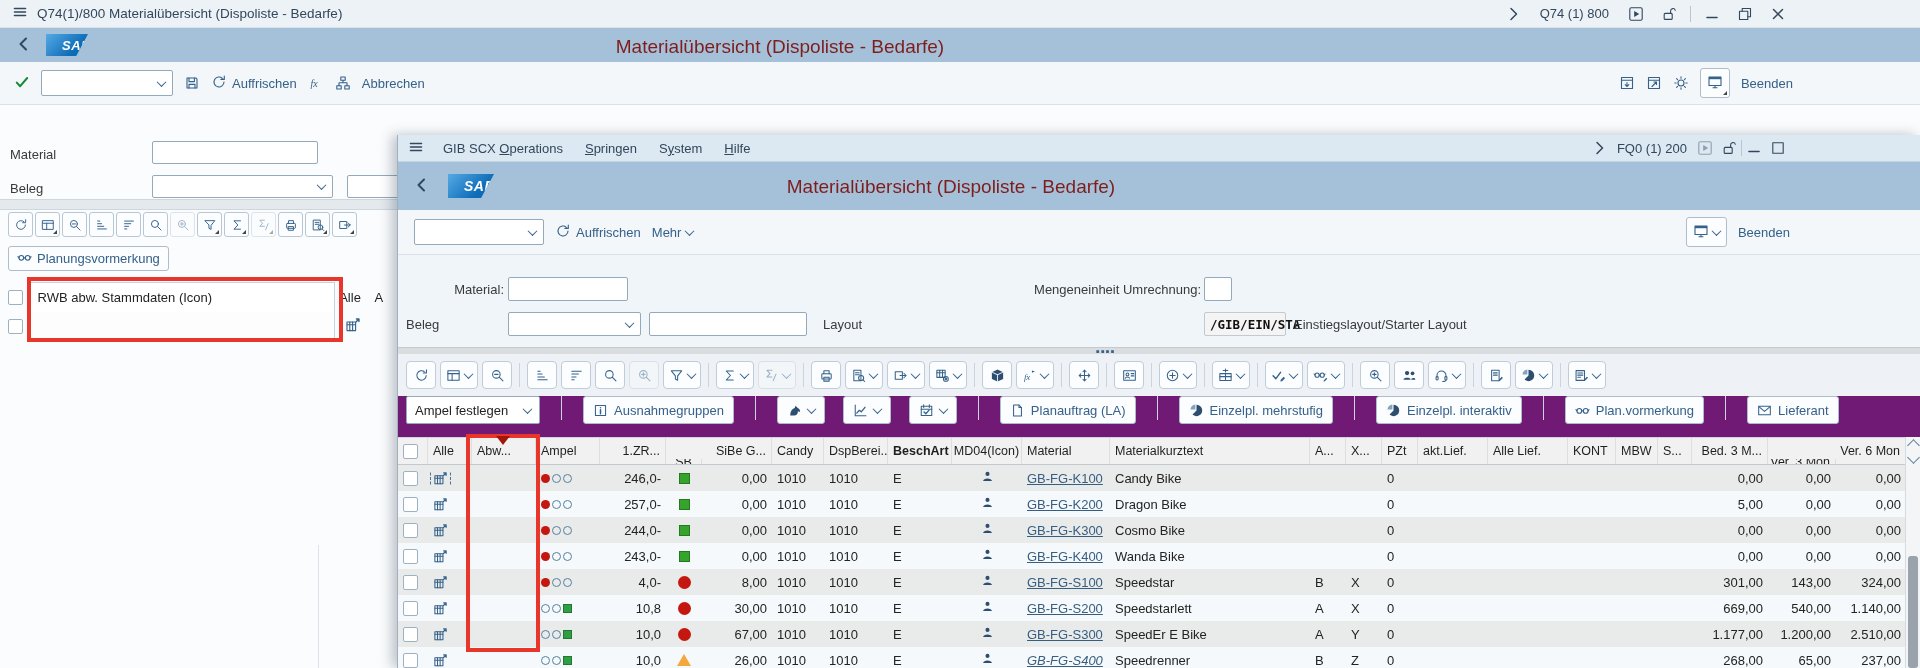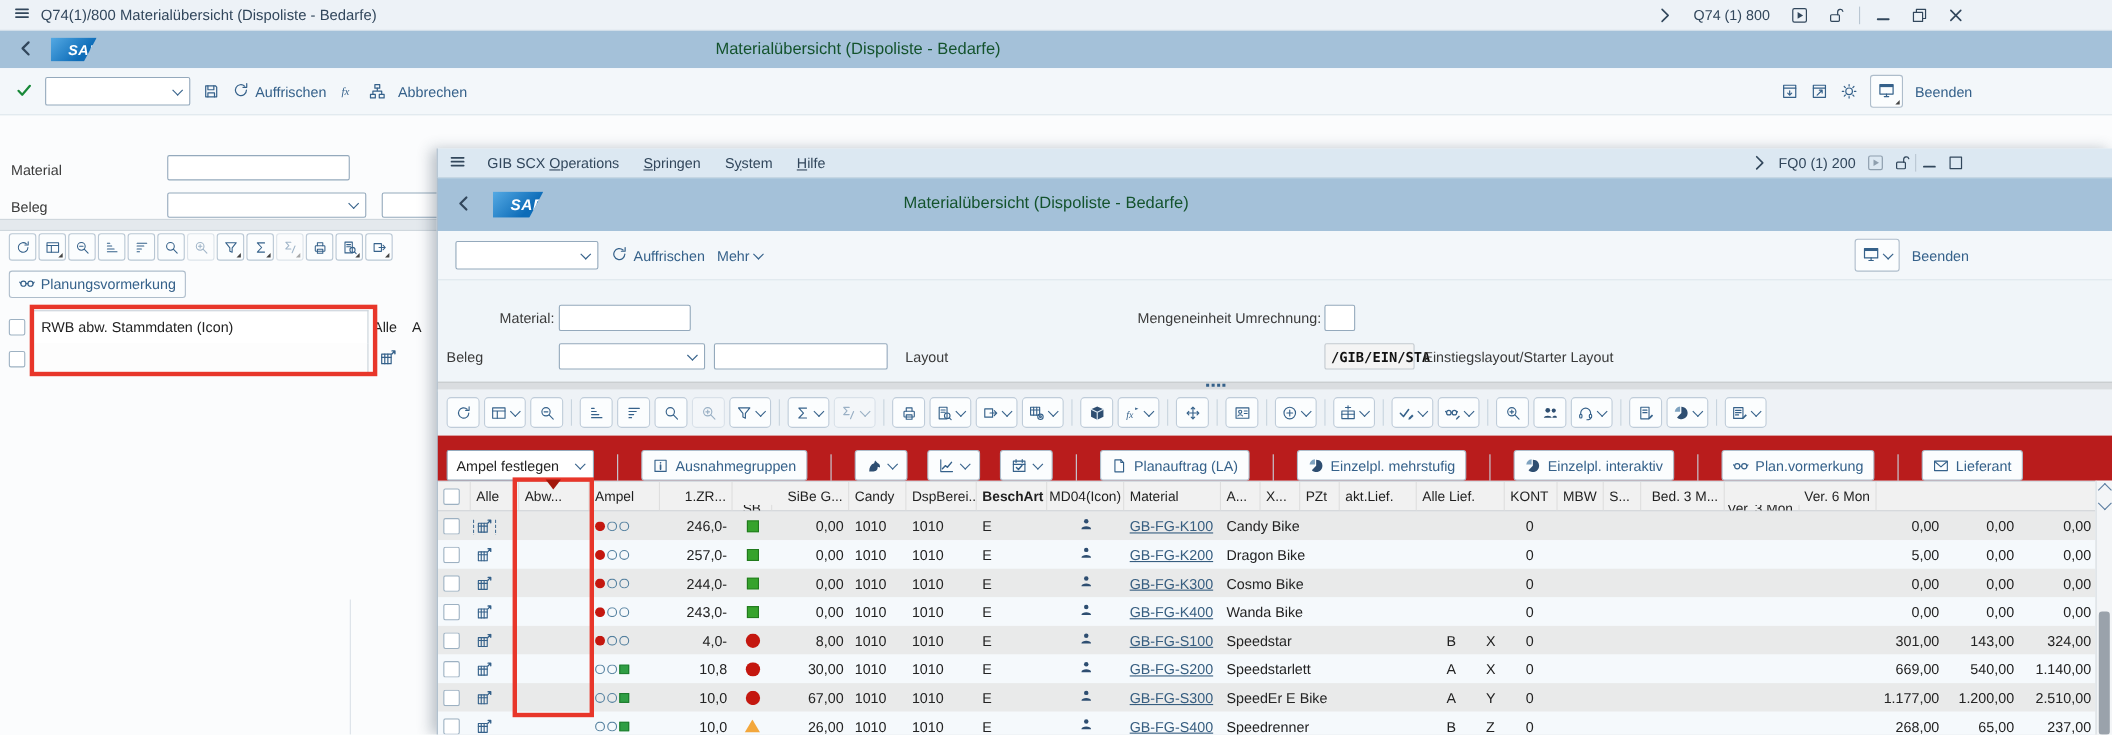--- a/index.html
+++ b/index.html
@@ -23,21 +23,21 @@
   .spacer{flex:1}
   .wc{display:flex;align-items:center;justify-content:center;width:24px;height:22px;color:#32475c}
   .wc-sep{width:1px;height:16px;background:#b9c6d2}
   .sysid{font-size:13px;color:#32475c;margin:0 6px;white-space:nowrap}
 
   .o-sapbar{position:absolute;left:0;top:28px;width:100%;height:34px;background:#a4c1d9}
   .sap-logo{position:absolute;display:flex;align-items:center;padding-left:16px;box-sizing:border-box;
     background:linear-gradient(135deg,#55aae4 0%,#0d6cb8 70%);clip-path:polygon(0 0,100% 0,72% 100%,0 100%);
     color:#fff;font-weight:bold;font-style:italic;letter-spacing:.5px}
   .o-sapbar .sap-logo{left:46px;top:6px;width:42px;height:22px;font-size:13px}
-  .band-title{position:absolute;white-space:nowrap;color:#14532d;font-size:15px;transform:translateX(-50%)}
+  .band-title{position:absolute;white-space:nowrap;color:#7f1d1d;font-size:19px;transform:translateX(-50%)}
   .o-sapbar .band-title{left:780px;top:8px}
   .back-chev{position:absolute;left:16px;top:8px}
 
   .o-toolbar{position:absolute;left:0;top:62px;width:100%;height:43px;background:#f3f7fa;border-bottom:1px solid #d8e1e8;
     display:flex;align-items:center;gap:11px;padding:0 127px 0 14px;box-sizing:border-box}
   .combo{height:26px;background:#fff;border:1px solid #94a9bc;border-radius:2px;display:flex;align-items:center;
     justify-content:flex-end;padding:0 7px;box-sizing:border-box}
   .tb-link{display:flex;align-items:center;gap:5px;color:#35618a;white-space:nowrap;background:none;border:none;font:inherit;padding:0}
   .icon-btn{background:none;border:none;padding:0;display:flex;align-items:center}
 
@@ -92,21 +92,21 @@
   .layout-field{position:absolute;background:#f4f4f4;border:1px solid #c2c9cf;border-radius:2px;
     font-family:"DejaVu Sans Mono","Liberation Mono",monospace;font-weight:bold;font-size:12.5px;
     display:flex;align-items:center;padding:0 5px;box-sizing:border-box;color:#111}
   .i-splitter{position:absolute;left:0;top:212px;right:0;height:7px;background:#dadde0;border-top:1px solid #c6cacd;border-bottom:1px solid #c6cacd}
   .split-dots{position:absolute;left:698px;top:-3px;color:#35618a;font-size:11px;letter-spacing:1px}
   .i-gridtoolbar{position:absolute;left:0;top:219px;right:0;height:42px;display:flex;align-items:center;gap:4px;padding:0 8px;box-sizing:border-box;background:#eef2f6;overflow:hidden}
   .tb-btn{height:28px;min-width:30px;border:1px solid #bfccd9;border-radius:4px;background:#fbfdfe;
     display:flex;align-items:center;justify-content:center;gap:4px;padding:0 5px;box-sizing:border-box}
   .tb-btn .ic{width:15px;height:15px}
   .tb-sep{width:1px;height:24px;background:#c8d4de;margin:0 3px;flex:none}
-  .i-actionbar{position:absolute;left:0;top:261px;right:0;height:41px;display:flex;align-items:flex-end;gap:18px;padding:0 8px;box-sizing:border-box;background:#b91c1c}
+  .i-actionbar{position:absolute;left:0;top:261px;right:0;height:41px;display:flex;align-items:flex-start;gap:18px;padding:0 8px;box-sizing:border-box;background:#701a75}
   .ab-btn{height:28px;border:1px solid #aebdcb;border-radius:3px;background:#fbfdfe;display:flex;align-items:center;gap:6px;
     padding:0 9px;color:#35618a;font:inherit;white-space:nowrap}
   .ab-btn .ic{width:15px;height:15px}
   .ab-select{height:28px;width:134px;border:1px solid #94a9bc;border-radius:2px;background:#fff;display:flex;align-items:center;
     justify-content:space-between;padding:0 8px;box-sizing:border-box;color:#232323}
 
   
   .i-table{position:absolute;left:0;top:302px;right:15px;bottom:0;overflow:hidden}
   .th-row{display:flex;height:28px;background:#f1f1f1;border-top:1px solid #cfd6dc;border-bottom:1px solid #c3c9ce;box-sizing:border-box}
   .th{display:flex;align-items:center;padding:0 5px;box-sizing:border-box;font-size:12.5px;color:#1f1f1f;
@@ -782,20 +782,21 @@
           <div class="th" style="width: 64px;">Abw...</div>
           <div class="th" style="width: 64px;">Ampel</div>
           <div class="th right" style="width: 66px;">1.ZR...</div>
           <div class="th center" style="width: 36px; margin-top: 21px;">SB</div>
           <div class="th right" style="width: 70px;">SiBe G...</div>
           <div class="th" style="width: 52px;">Candy</div>
           <div class="th" style="width: 64px;">DspBerei...</div>
           <div class="th" style="width: 64px; font-weight: bold;">BeschArt</div>
           <div class="th center" style="width: 70px;">MD04(Icon)</div>
           <div class="th" style="width: 88px;">Material</div>
+          <div class="th" style="width: 200px;">Materialkurztext</div>
           <div class="th" style="width: 36px;">A...</div>
           <div class="th" style="width: 36px;">X...</div>
           <div class="th" style="width: 36px;">PZt</div>
           <div class="th" style="width: 70px;">akt.Lief.</div>
           <div class="th" style="width: 80px;">Alle Lief.</div>
           <div class="th" style="width: 48px;">KONT</div>
           <div class="th" style="width: 42px;">MBW</div>
           <div class="th" style="width: 34px;">S...</div>
           <div class="th right" style="width: 76px;">Bed. 3 M...</div>
           <div class="th right" style="width: 68px; margin-top: 21px;">Ver. 3 Mon</div>
@@ -1171,21 +1172,21 @@
             <div class="td right" style="width: 70px;">26,00</div>
             <div class="td" style="width: 52px;">1010</div>
             <div class="td" style="width: 64px;">1010</div>
             <div class="td" style="width: 64px;">E</div>
             <div class="td center" style="width: 70px;">
               <span class="md-ic"><svg class="ic " viewBox="0 0 16 16">
                   <circle cx="8" cy="4.8" r="2.5" class="fillD"></circle>
                   <path d="M2.6 13.6c0-4.2 10.8-4.2 10.8 0z" class="fillD"></path>
                 </svg></span>
             </div>
-            <div class="td" style="width: 88px;">
+            <div class="td" style="width: 88px; font-style: italic;">
               <a class="lnk">GB-FG-S400</a>
             </div>
             <div class="td" style="width: 200px;">Speedrenner</div>
             <div class="td" style="width: 36px;">B</div>
             <div class="td" style="width: 36px;">Z</div>
             <div class="td" style="width: 36px;">0</div>
             <div class="td" style="width: 70px;"></div>
             <div class="td" style="width: 80px;"></div>
             <div class="td" style="width: 48px;"></div>
             <div class="td" style="width: 42px;"></div>

